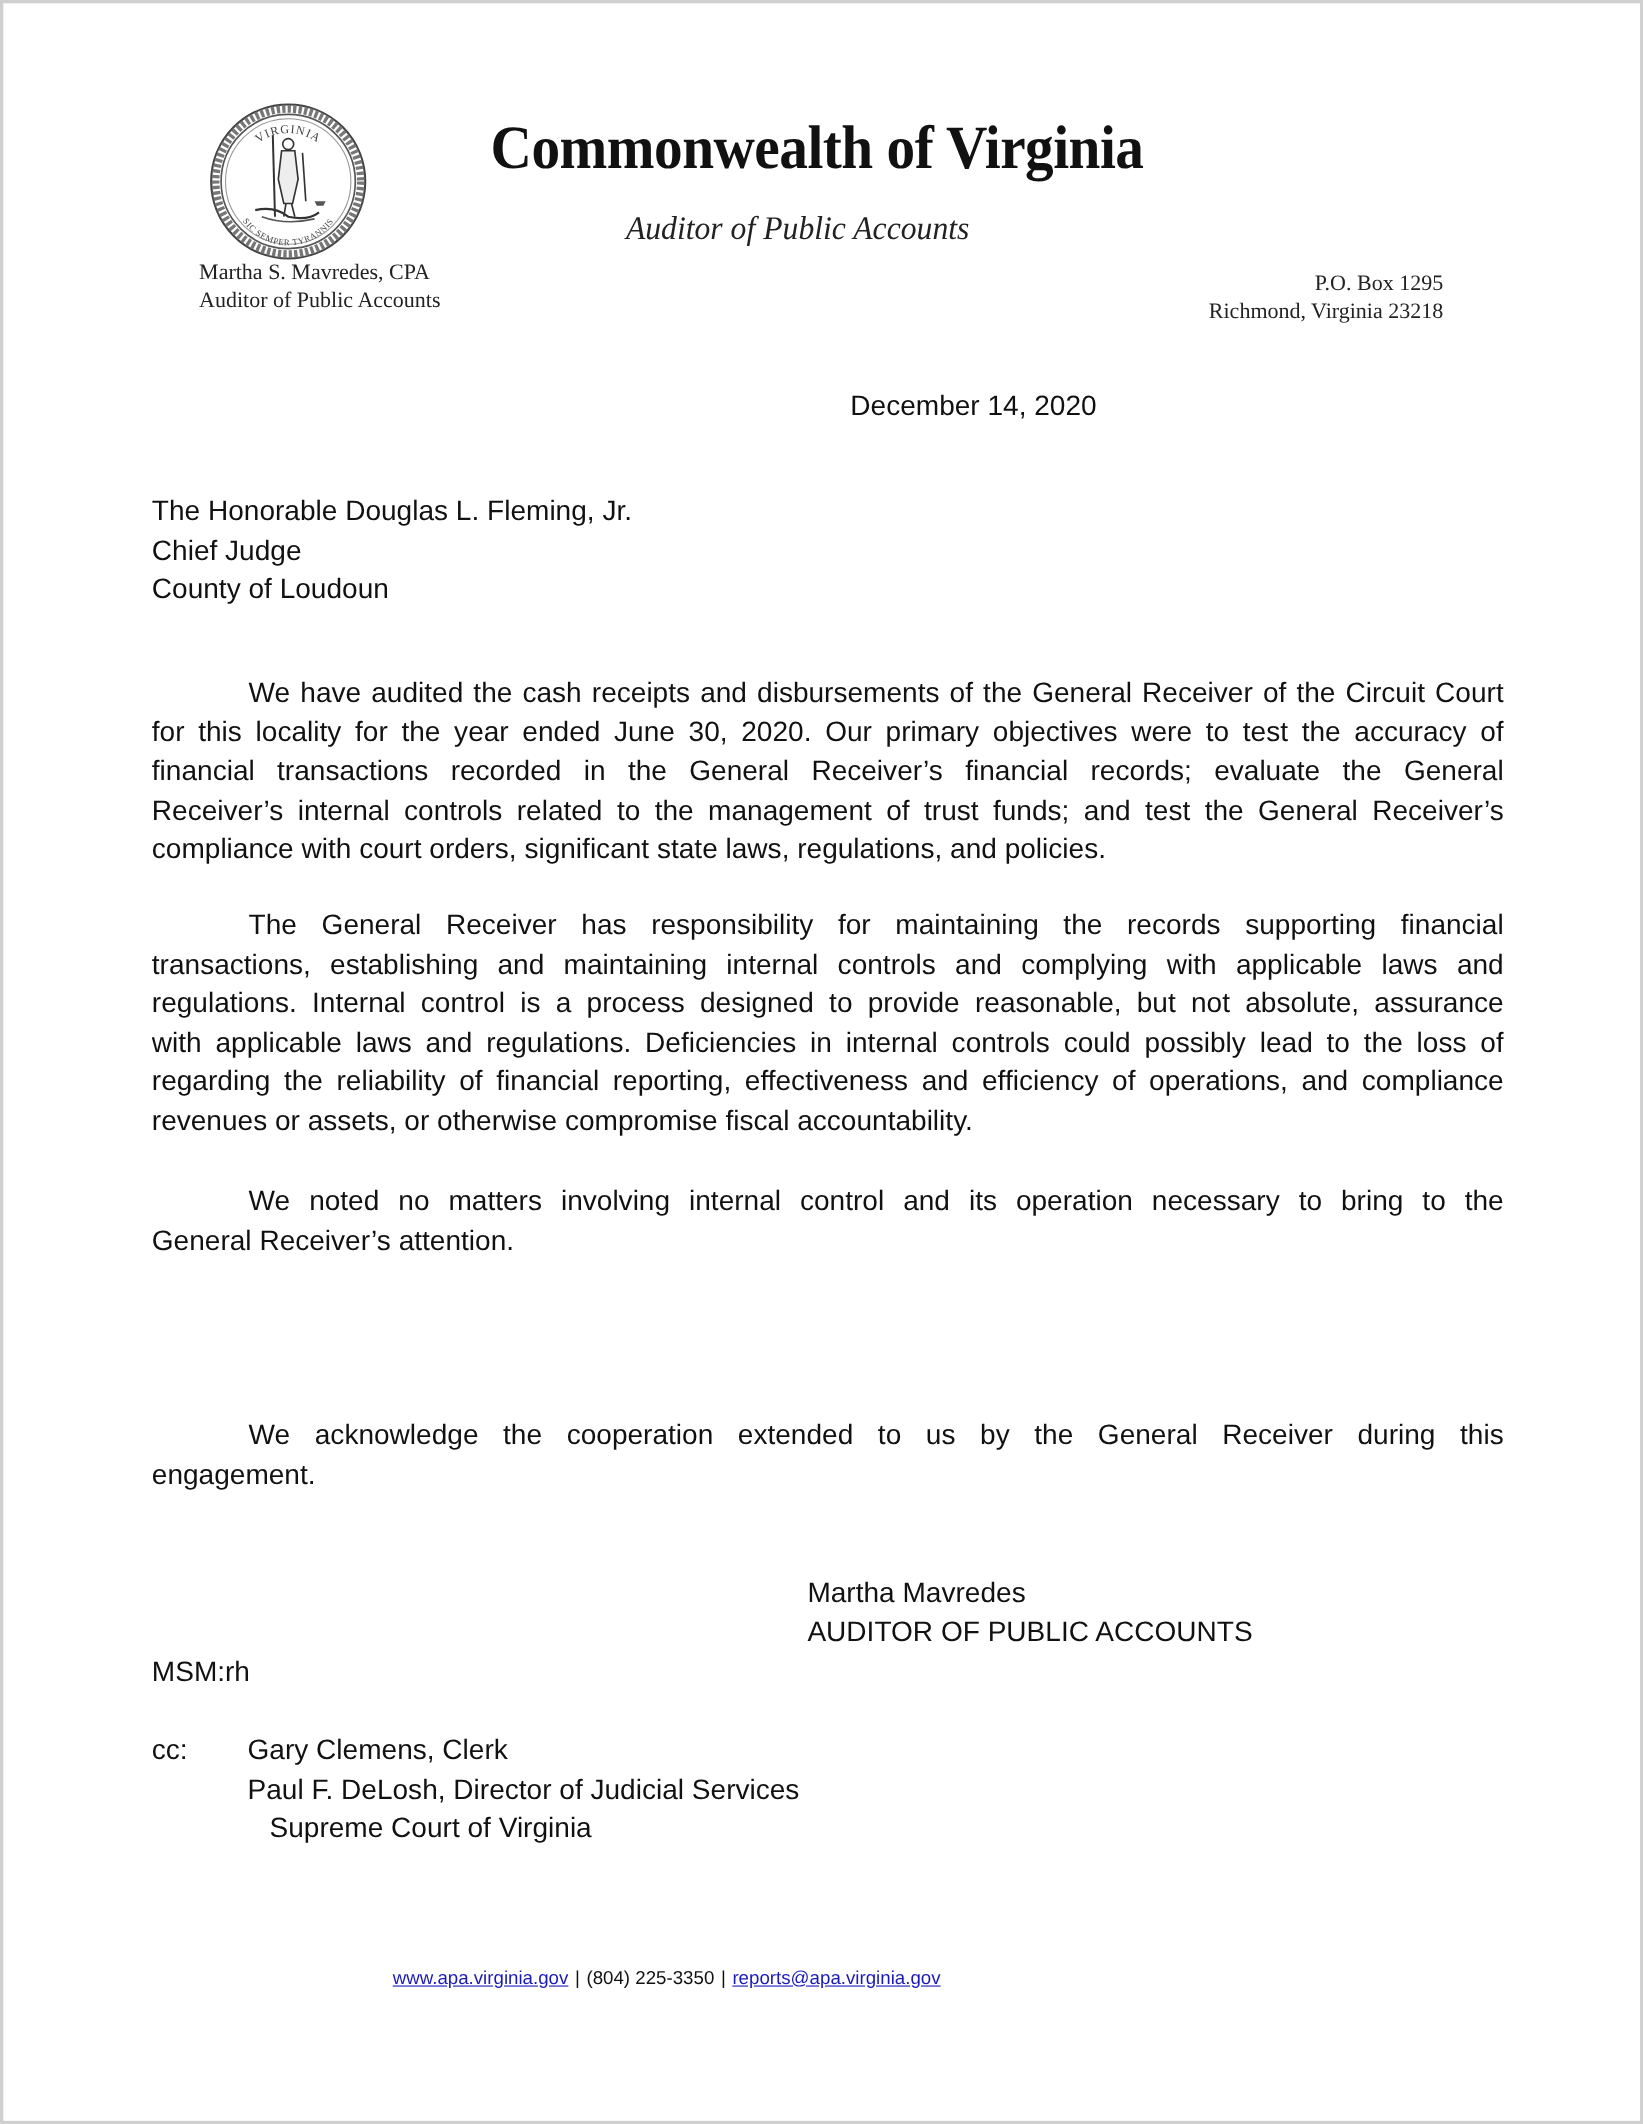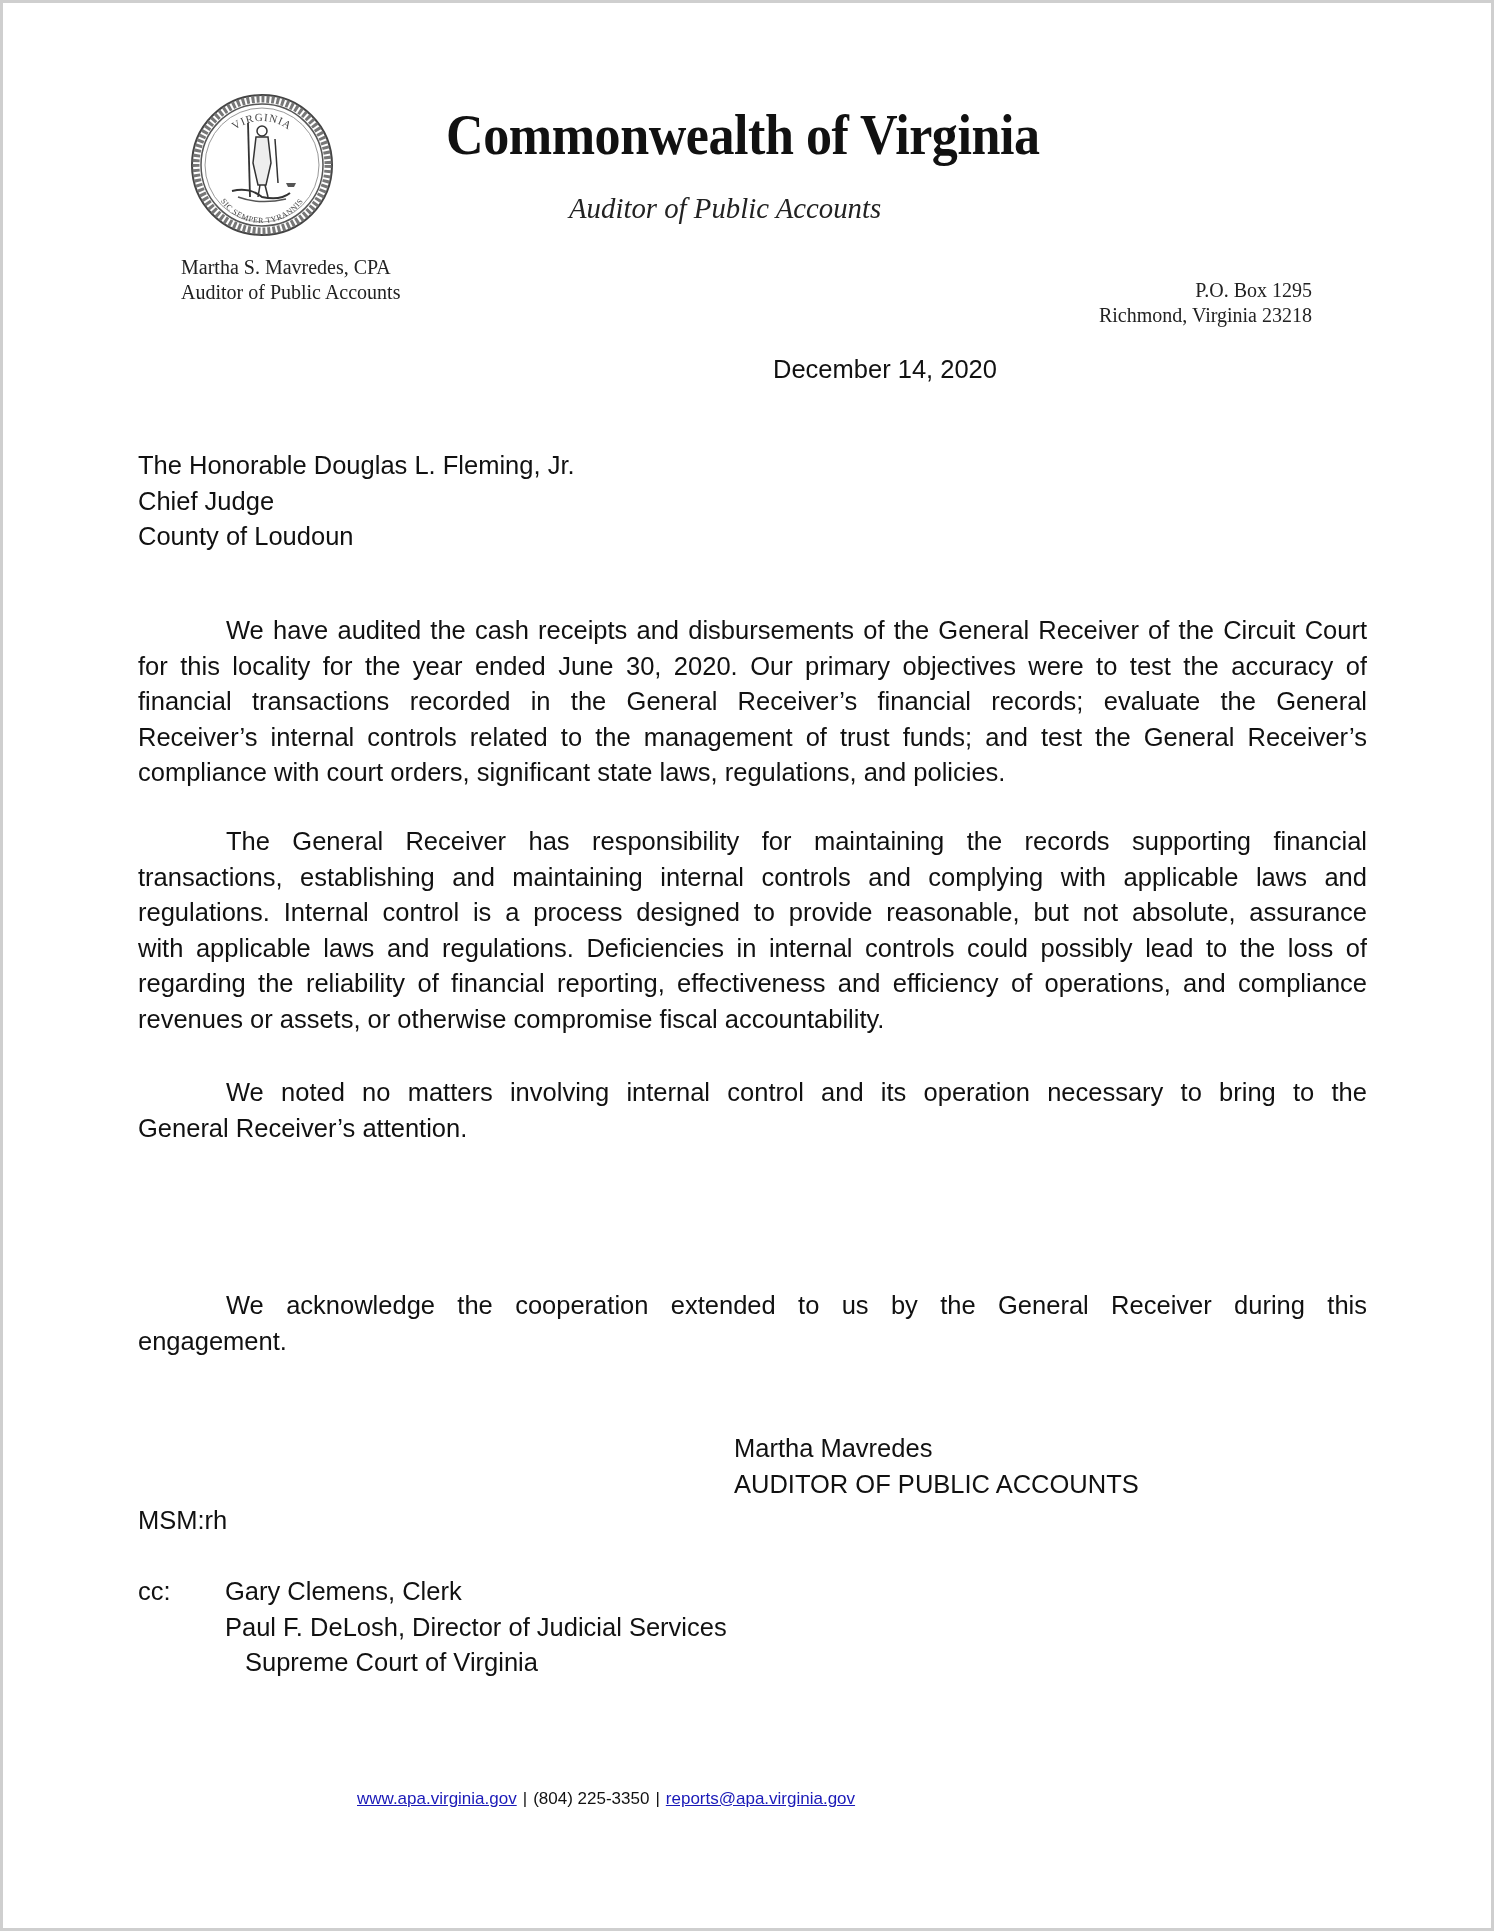--- a/index.html
+++ b/index.html
@@ -23,22 +23,22 @@
   .subtitle {
     left: 566px; top: 187px; white-space: nowrap;
     font-family: "Liberation Serif", "DejaVu Serif", serif;
     font-style: italic; font-size: 30px; line-height: 36px; color: #222;
   }
   .subtitle span { display: inline-block; transform-origin: left center; transform: scaleX(0.96); }
   .lh-left, .lh-right {
     font-family: "Liberation Serif", "DejaVu Serif", serif;
     font-size: 20px; line-height: 25px; color: #222; white-space: nowrap;
   }
-  .lh-left { left: 178px; top: 252px; }
-  .lh-right { right: 179px; top: 243px; text-align: right; margin-top: 32px; }
+  .lh-left { left: 178px; top: 233px; }
+  .lh-right { right: 179px; top: 243px; text-align: right; }
   .body-text {
     font-family: "Liberation Sans", "DejaVu Sans", sans-serif;
     font-size: 25.5px; line-height: 35.6px; color: #111;
   }
   .line { display: block; white-space: nowrap; height: 35.6px; }
   .para { left: 135px; width: 1229px; }
   .para .line.j { text-align: justify; text-align-last: justify; white-space: normal; overflow: hidden; }
   .para .line.first { padding-left: 88px; }
   .date { left: 770px; top: 349px; }
   .address { left: 135px; top: 445px; }

